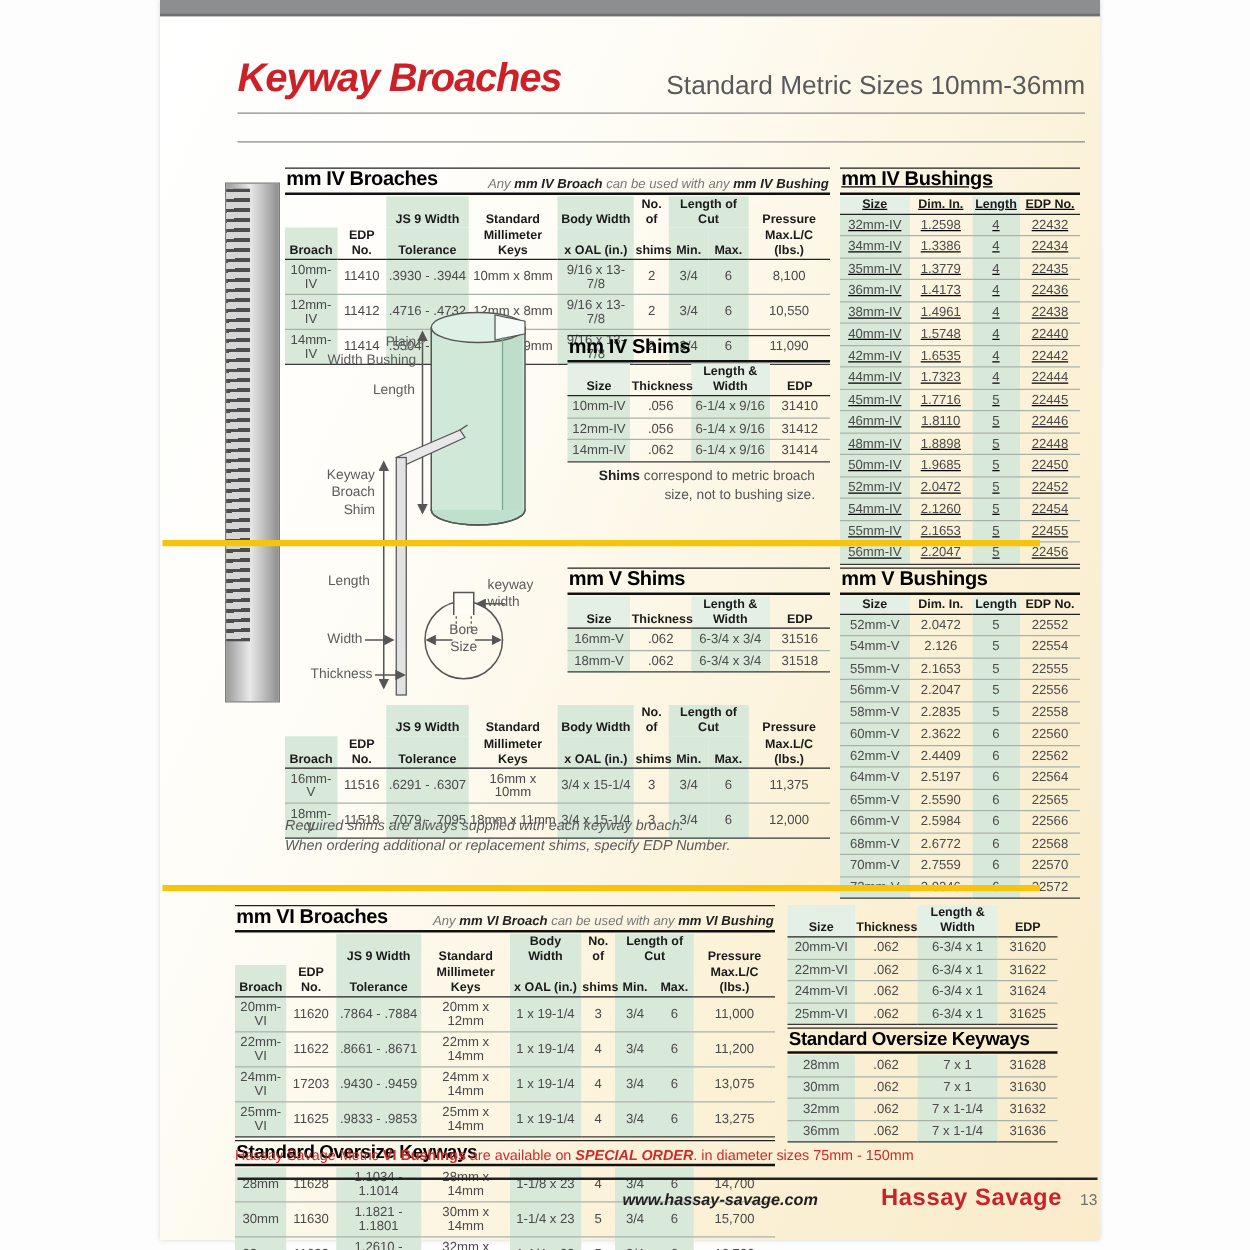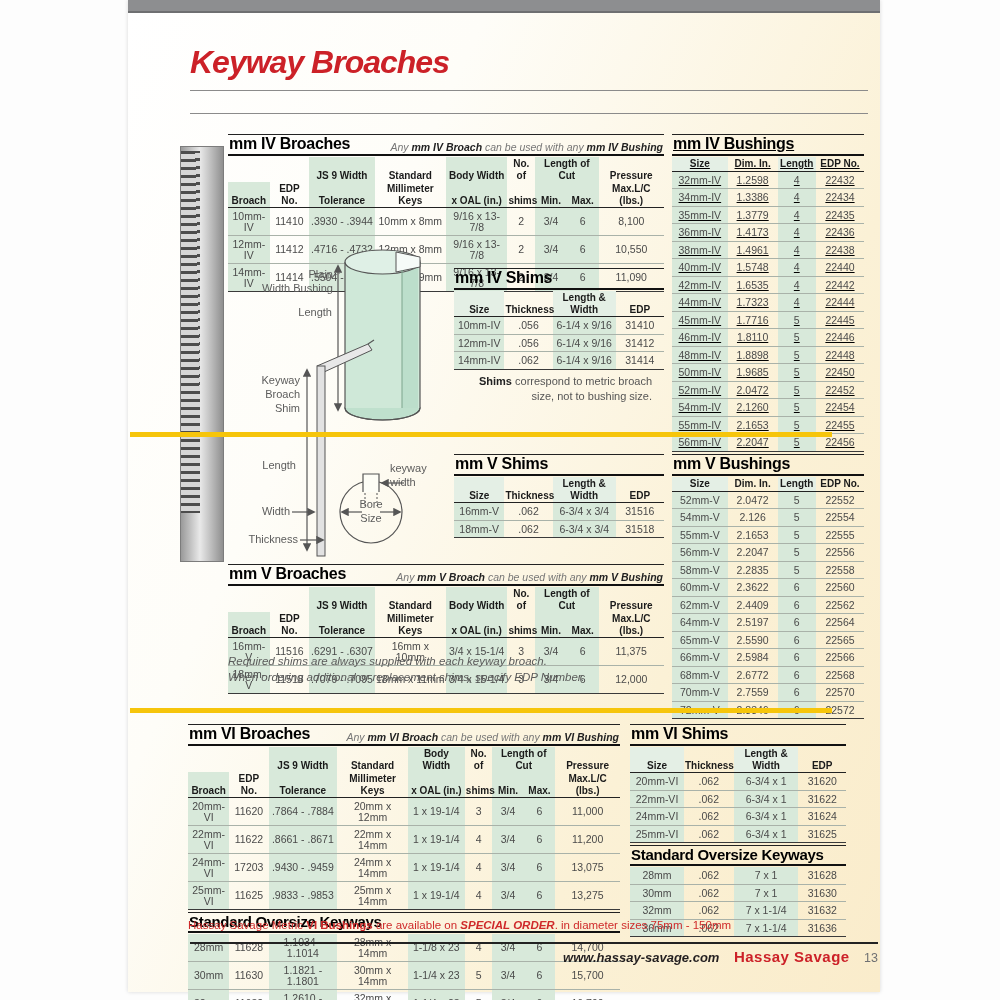--- a/index.html
+++ b/index.html
@@ -60,37 +60,38 @@
 
   .note{position:absolute;font-size:11px;color:#555;line-height:1.35;white-space:pre-line;}
   .note-right{text-align:right;}
   .note-italic{font-style:italic;color:#5a5a5a;font-size:11.5px;}
   .special-note{position:absolute;font-size:11.5px;color:#cf2a2a;}
 
   
   .footer-rule{position:absolute;left:62px;top:942px;width:688px;height:2px;background:#222;}
   .footer{position:absolute;left:300px;top:948px;width:450px;text-align:right;}
   .f-url{font-size:13px;font-weight:bold;font-style:italic;color:#231f20;margin-right:10px;}
-  .f-brand{font-size:15px;font-weight:bold;color:#cc2128;letter-spacing:.5px;}
+  .f-brand{font-size:19px;font-weight:bold;color:#cc2128;letter-spacing:.5px;margin-left:36px;}
   .f-page{font-size:12.5px;color:#6f7072;margin-left:10px;}
 
   
   .diagram{position:absolute;left:100px;top:240px;width:230px;height:330px;}
   .diagram svg{position:absolute;left:0;top:0;}
   .dlabel{position:absolute;font-size:11px;color:#5c5c5c;line-height:1.25;white-space:pre-line;}
 </style>
 </head>
 <body>
 
 <div class="canvas">
   <div class="page">
     <div class="topbar"></div>
 
     <div class="hdr">
       <span class="hdr-title">Keyway Broaches</span>
+      <span class="hdr-right">Standard Metric Sizes 10mm-36mm</span>
     </div>
     <div class="hrule r1"></div>
     <div class="hrule r2"></div>
 
     <div class="broach-img">
       <div class="teeth"></div>
     </div>
 
     <div class="sec" style="left:100px;top:134px;width:436px;">
       <div class="sec-head">
@@ -529,24 +530,20 @@
               <td>72mm-V</td>
               <td>2.8346</td>
               <td>6</td>
               <td>22572</td>
             </tr>
           </tbody>
         </table>
     </div>
 
     <div class="sec" style="left:100px;top:564px;width:436px;">
-      <div class="sec-head">
-        <span class="sec-title">mm V Broaches</span>
-        <span class="sec-tag"><span>Any </span><span class="p-b">mm V Broach</span><span> can be used with any </span><span class="p-b">mm V Bushing</span></span>
-      </div>
       <table class="tbl t9">
         <colgroup>
             <col style="width:10.5%">
             <col style="width:10%">
             <col style="width:16.5%">
             <col style="width:18%">
             <col style="width:15.5%">
             <col style="width:7%">
             <col style="width:8%">
             <col style="width:8%">
@@ -740,23 +737,20 @@
               <td>5</td>
               <td>3/4</td>
               <td>6</td>
               <td>16,790</td>
             </tr>
           </tbody>
         </table>
     </div>
 
     <div class="sec" style="left:502px;top:724px;width:216px;">
-      <div class="sec-head">
-        <span class="sec-title">mm VI Shims</span>
-      </div>
       <table class="tbl t4">
         <colgroup>
             <col style="width:25%">
             <col style="width:23%">
             <col style="width:30%">
             <col style="width:22%">
           </colgroup>
       <thead>
             <tr class="h2">
               <th>Size</th>

